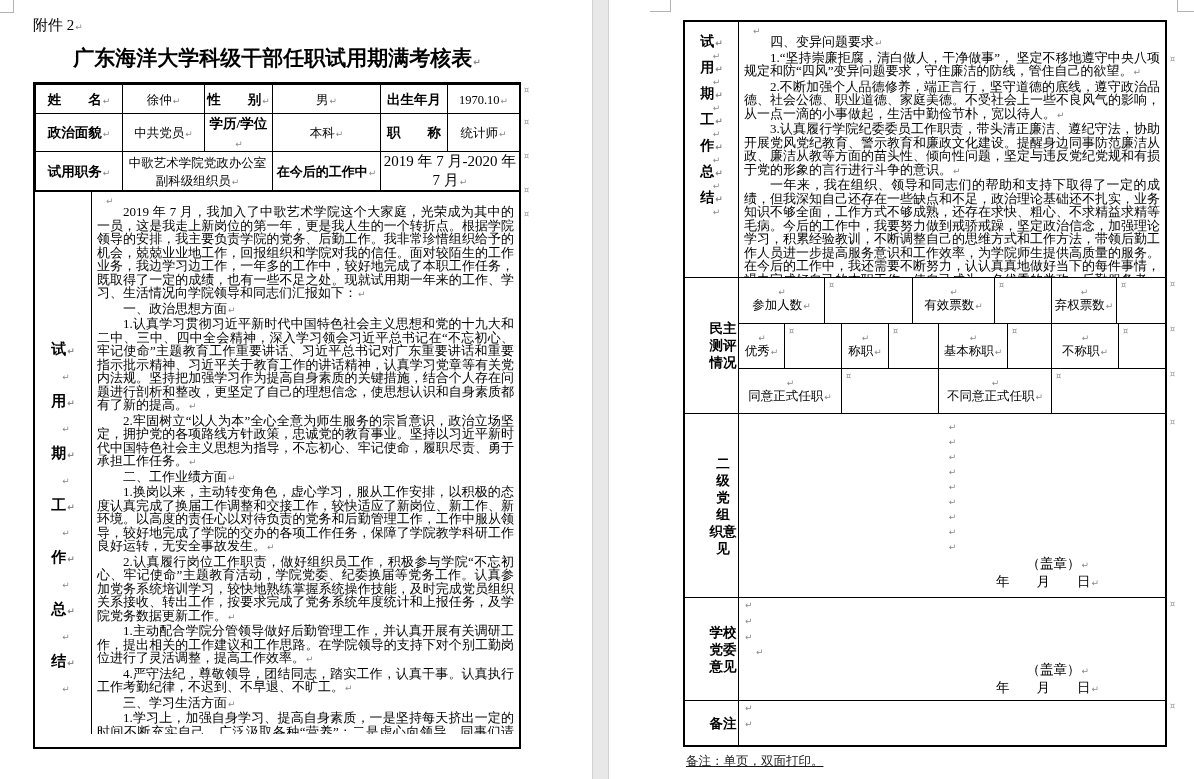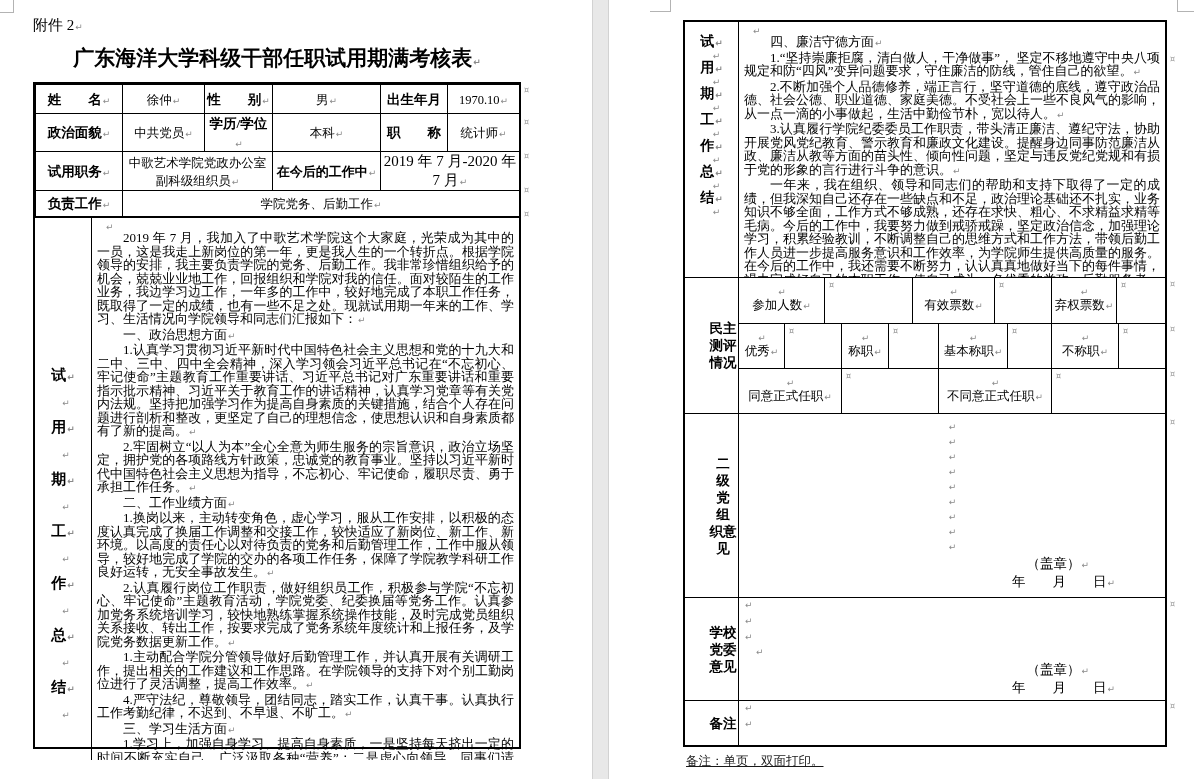--- a/index.html
+++ b/index.html
@@ -62,21 +62,21 @@
   .er1{height:45px;} .er2{height:45px;} .er3{flex:1;}
   .eval-cell{border-left:1px solid #000;box-sizing:border-box;position:relative;display:flex;flex-direction:column;align-items:center;justify-content:center;overflow:hidden;}
   .eval-row .eval-cell:first-child{border-left:none;}
   .eval-cell .top-mark{display:block;text-align:center;height:10px;line-height:10px;}
   .eval-cell .lbl{font-size:12.5px;white-space:nowrap;}
   .eval-cell.empty{align-items:flex-start;justify-content:flex-start;}
   .eval-cell.empty .eoc{margin:3px 0 0 4px;}
   .mark-stack{padding-top:6px;}
   .stack-line{text-align:center;height:15px;line-height:15px;}
   .seal-line{text-align:right;padding-right:76px;font-size:13.5px;height:18px;line-height:18px;}
-  .date-line{text-align:right;padding-right:50px;font-size:13.5px;height:18px;line-height:18px;}
+  .date-line{text-align:right;padding-right:66px;font-size:13.5px;height:18px;line-height:18px;}
   .lmark-line{height:16px;line-height:14px;padding-left:5px;}
   .lmark-indent{height:15px;line-height:13px;padding-left:16px;}
   .footnote{position:absolute;left:686px;top:753px;font-size:12.5px;color:#1a1a1a;text-decoration:underline;}
 </style>
 </head>
 <body>
 
 <div class="canvas">
 
   <div class="page-gap" style="left:592px;width:15px;"></div>
@@ -117,24 +117,20 @@
           <td><span class="val">本科</span><span class="pmark">↵</span></td>
           <td><span class="bl">职　　称</span></td>
           <td><span class="val">统计师</span><span class="pmark">↵</span></td>
         </tr>
         <tr class="r3">
           <td><span class="bl">试用职务</span><span class="pmark">↵</span></td>
           <td colspan="2" class="two-line"><span class="val">中歌艺术学院党政办公室副科级组织员</span><span class="pmark">↵</span></td>
           <td><span class="bl" style="font-size:13px">在今后的工作中</span><span class="pmark">↵</span></td>
           <td colspan="2"><span class="val" style="font-size:15px">2019 年 7 月-2020 年 7 月</span><span class="pmark">↵</span></td>
         </tr>
-        <tr class="r4">
-          <td><span class="bl">负责工作</span><span class="pmark">↵</span></td>
-          <td colspan="5"><span class="val">学院党务、后勤工作</span><span class="pmark">↵</span></td>
-        </tr>
       </tbody>
         </table>
 
       <div class="summary-row">
         <div class="summary-label">
             <div class="vchar">
             <div class="vchar-main"><span>试</span><span class="pmark">↵</span></div>
             <div class="vchar-gap"><span class="pmark">↵</span></div>
           </div>
             <div class="vchar">
@@ -218,21 +214,21 @@
             <div class="vchar-gap"><span class="pmark">↵</span></div>
           </div>
             <div class="vchar">
             <div class="vchar-main"><span>结</span><span class="pmark">↵</span></div>
             <div class="vchar-gap"><span class="pmark">↵</span></div>
           </div>
           </div>
         <div class="summary-content">
           <div class="lead-mark"><span class="pmark">↵</span></div>
           <div>
-              <p class="para"><span>四、廉洁守德方面</span><span class="pmark">↵</span></p>
+              <p class="para"><span>四、变异问题要求</span><span class="pmark">↵</span></p>
               <p class="para"><span>1.“坚持崇廉拒腐，清白做人，干净做事”， 坚定不移地遵守中央八项规定和防“四风”变异问题要求，守住廉洁的防线，管住自己的欲望。</span><span class="pmark">↵</span></p>
               <p class="para"><span>2.不断加强个人品德修养，端正言行，坚守道德的底线，遵守政治品德、社会公德、职业道德、家庭美德。不受社会上一些不良风气的影响，从一点一滴的小事做起，生活中勤俭节朴，宽以待人。</span><span class="pmark">↵</span></p>
               <p class="para"><span>3.认真履行学院纪委委员工作职责，带头清正廉洁、遵纪守法，协助开展党风党纪教育、警示教育和廉政文化建设。提醒身边同事防范廉洁从政、廉洁从教等方面的苗头性、倾向性问题，坚定与违反党纪党规和有损于党的形象的言行进行斗争的意识。</span><span class="pmark">↵</span></p>
               <p class="para"><span>一年来，我在组织、领导和同志们的帮助和支持下取得了一定的成绩，但我深知自己还存在一些缺点和不足，政治理论基础还不扎实，业务知识不够全面，工作方式不够成熟，还存在求快、粗心、不求精益求精等毛病。今后的工作中，我要努力做到戒骄戒躁，坚定政治信念，加强理论学习，积累经验教训，不断调整自己的思维方式和工作方法，带领后勤工作人员进一步提高服务意识和工作效率，为学院师生提供高质量的服务。在今后的工作中，我还需要不断努力，认认真真地做好当下的每件事情，竭力完成好自己的本职工作，使自己成为一名优秀的党政、后勤服务者，为学校和学院的发展做出自己的贡献。</span></p>
             </div>
         </div>
       </div>
 
       <div class="sec sec-b">
         <div class="sec-label">

